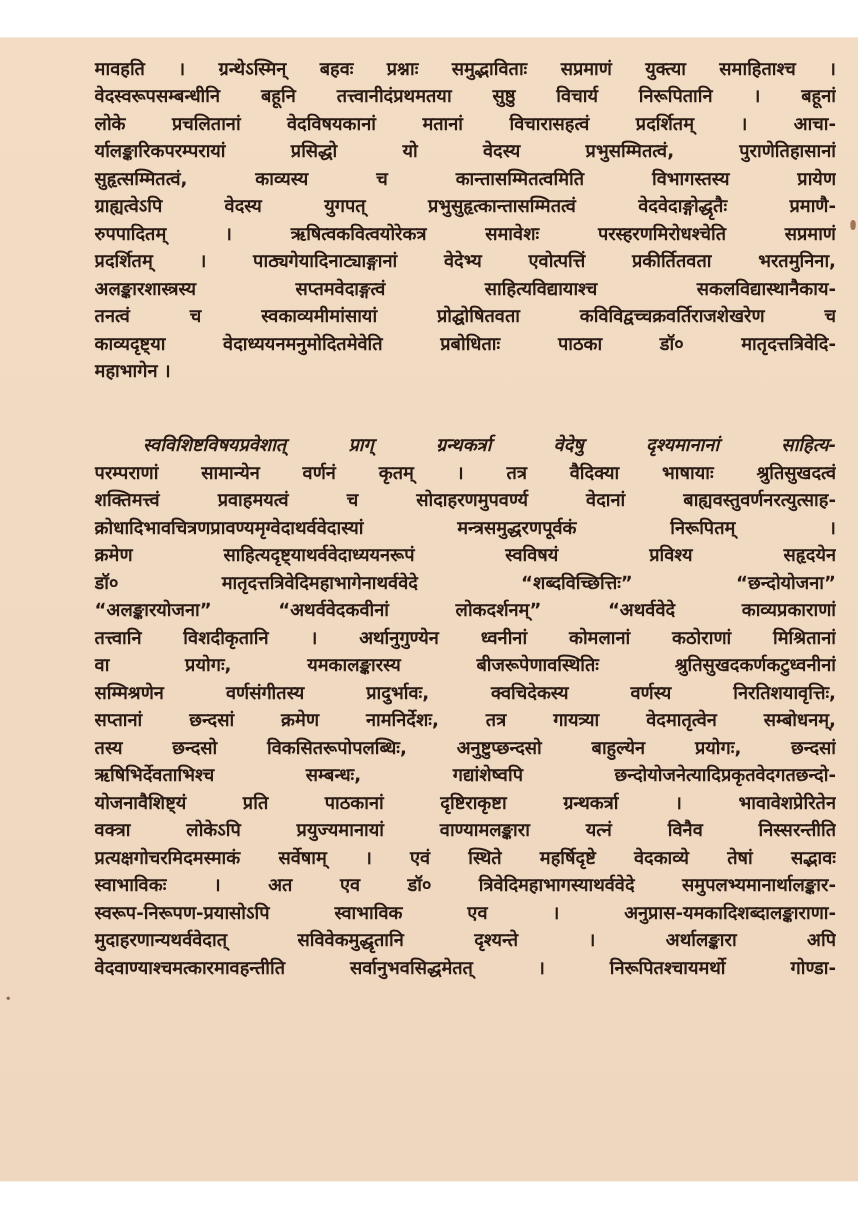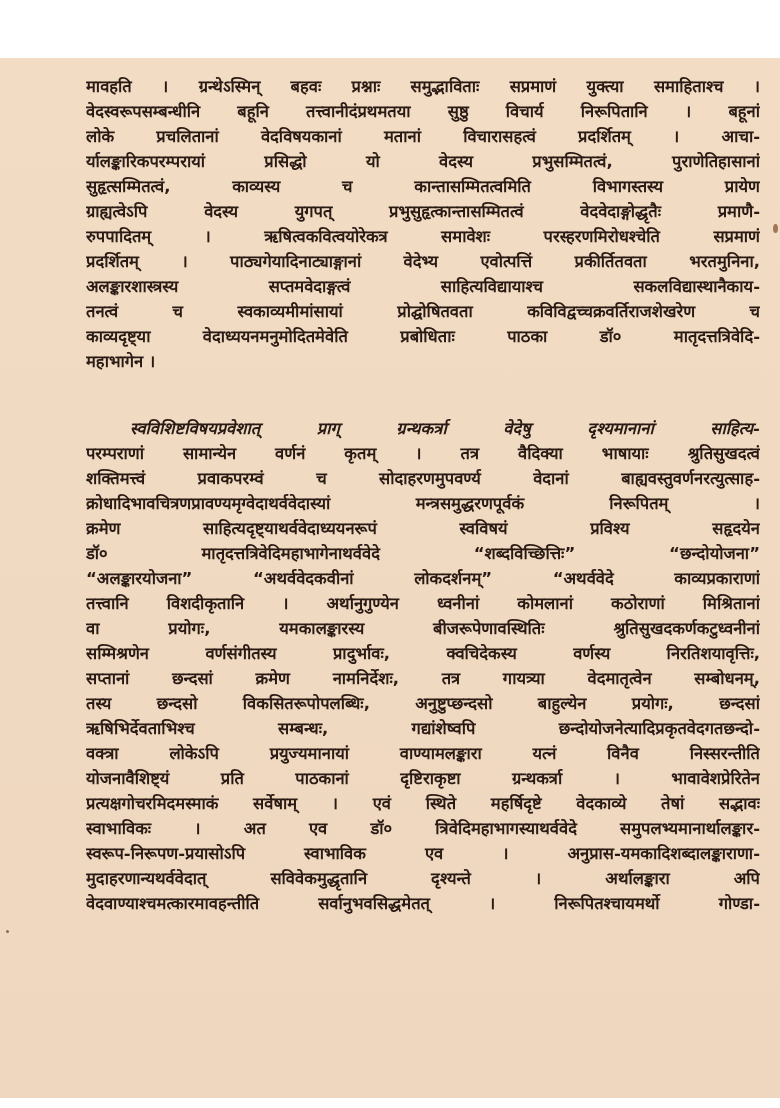--- a/index.html
+++ b/index.html
@@ -1,20 +1,19 @@
 <!DOCTYPE html>
 <html><head>
 <meta charset="utf-8">
 <style>
   html, body { margin: 0; padding: 0; background: #ffffff; }
   body { width: 780px; height: 1108px; position: relative; overflow: hidden; }
   .page {
     position: absolute; left: 0; top: 34px; width: 780px; height: 1040px;
     background: linear-gradient(180deg, #f3dcc4 0%, #f1dac2 40%, #efd7bf 100%);
-    margin-top: 24px;
   }
   .text-block {
     position: absolute; left: 86px; top: 16px; width: 674px;
     font-family: "DejaVu Sans", sans-serif;
     color: #2a1a14;
     font-size: 16.5px;
     font-weight: bold;
   }
   .line {
     height: 25px; line-height: 25px;
@@ -48,33 +47,33 @@
       <div class="line">तनत्वं च स्वकाव्यमीमांसायां प्रोद्घोषितवता कविविद्वच्चक्रवर्तिराजशेखरेण च</div>
       <div class="line">काव्यदृष्ट्या वेदाध्ययनमनुमोदितमेवेति प्रबोधिताः पाठका डॉ० मातृदत्तत्रिवेदि-</div>
       <div class="line last">महाभागेन ।</div>
     </div>
 
     <div class="para-gap"></div>
 
     <div>
       <div class="line indent">स्वविशिष्टविषयप्रवेशात् प्राग् ग्रन्थकर्त्रा वेदेषु दृश्यमानानां साहित्य-</div>
       <div class="line">परम्पराणां सामान्येन वर्णनं कृतम् । तत्र वैदिक्या भाषायाः श्रुतिसुखदत्वं</div>
-      <div class="line">शक्तिमत्त्वं प्रवाकपरम्वं च सोदाहरणमुपवर्ण्य वेदानां बाह्यवस्तुवर्णनरत्युत्साह-</div>
+      <div class="line">शक्तिमत्त्वं प्रवाहमयत्वं च सोदाहरणमुपवर्ण्य वेदानां बाह्यवस्तुवर्णनरत्युत्साह-</div>
       <div class="line">क्रोधादिभावचित्रणप्रावण्यमृग्वेदाथर्ववेदास्यां मन्त्रसमुद्धरणपूर्वकं निरूपितम् ।</div>
       <div class="line">क्रमेण साहित्यदृष्ट्याथर्ववेदाध्ययनरूपं स्वविषयं प्रविश्य सहृदयेन</div>
       <div class="line">डॉ० मातृदत्तत्रिवेदिमहाभागेनाथर्ववेदे “शब्दविच्छित्तिः” “छन्दोयोजना”</div>
       <div class="line">“अलङ्कारयोजना” “अथर्ववेदकवीनां लोकदर्शनम्” “अथर्ववेदे काव्यप्रकाराणां</div>
       <div class="line">तत्त्वानि विशदीकृतानि । अर्थानुगुण्येन ध्वनीनां कोमलानां कठोराणां मिश्रितानां</div>
       <div class="line">वा प्रयोगः, यमकालङ्कारस्य बीजरूपेणावस्थितिः श्रुतिसुखदकर्णकटुध्वनीनां</div>
       <div class="line">सम्मिश्रणेन वर्णसंगीतस्य प्रादुर्भावः, क्वचिदेकस्य वर्णस्य निरतिशयावृत्तिः,</div>
       <div class="line">सप्तानां छन्दसां क्रमेण नामनिर्देशः, तत्र गायत्र्या वेदमातृत्वेन सम्बोधनम्,</div>
       <div class="line">तस्य छन्दसो विकसितरूपोपलब्धिः, अनुष्टुप्छन्दसो बाहुल्येन प्रयोगः, छन्दसां</div>
       <div class="line">ऋषिभिर्देवताभिश्च सम्बन्धः, गद्यांशेष्वपि छन्दोयोजनेत्यादिप्रकृतवेदगतछन्दो-</div>
+      <div class="line">योजनावैशिष्ट्यं प्रति पाठकानां दृष्टिराकृष्टा ग्रन्थकर्त्रा । भावावेशप्रेरितेन</div>
       <div class="line">वक्त्रा लोकेऽपि प्रयुज्यमानायां वाण्यामलङ्कारा यत्नं विनैव निस्सरन्तीति</div>
-      <div class="line">योजनावैशिष्ट्यं प्रति पाठकानां दृष्टिराकृष्टा ग्रन्थकर्त्रा । भावावेशप्रेरितेन</div>
       <div class="line">प्रत्यक्षगोचरमिदमस्माकं सर्वेषाम् । एवं स्थिते महर्षिदृष्टे वेदकाव्ये तेषां सद्भावः</div>
       <div class="line">स्वाभाविकः । अत एव डॉ० त्रिवेदिमहाभागस्याथर्ववेदे समुपलभ्यमानार्थालङ्कार-</div>
       <div class="line">स्वरूप-निरूपण-प्रयासोऽपि स्वाभाविक एव । अनुप्रास-यमकादिशब्दालङ्काराणा-</div>
       <div class="line">मुदाहरणान्यथर्ववेदात् सविवेकमुद्धृतानि दृश्यन्ते । अर्थालङ्कारा अपि</div>
       <div class="line">वेदवाण्याश्चमत्कारमावहन्तीति सर्वानुभवसिद्धमेतत् । निरूपितश्चायमर्थो गोण्डा-</div>
     </div>
   </div>
 </div>
 
 </body></html>

